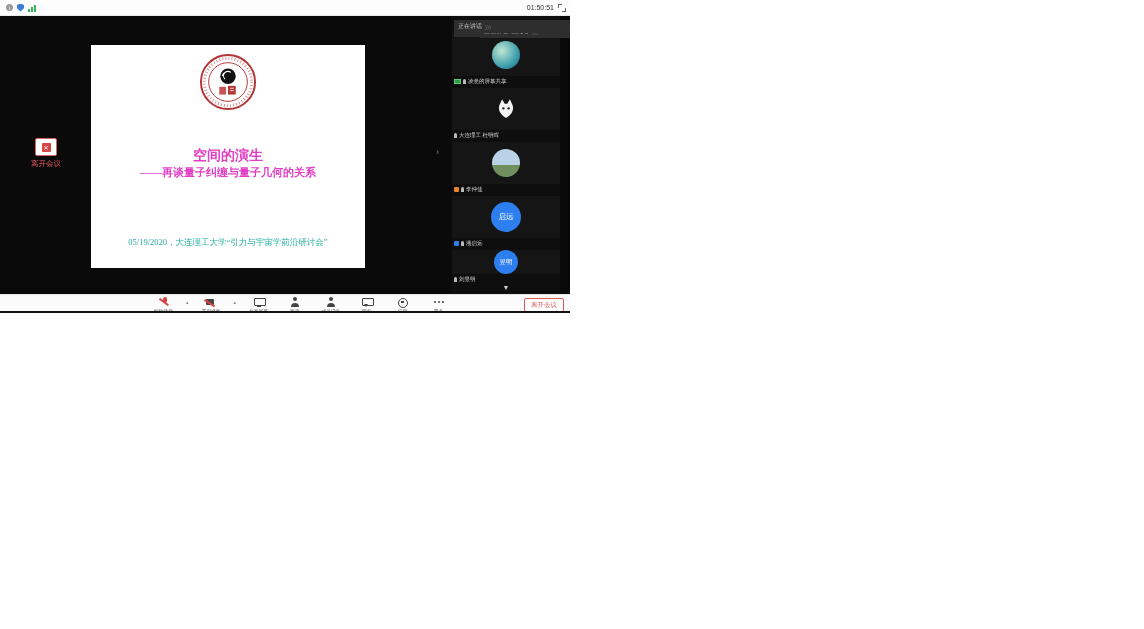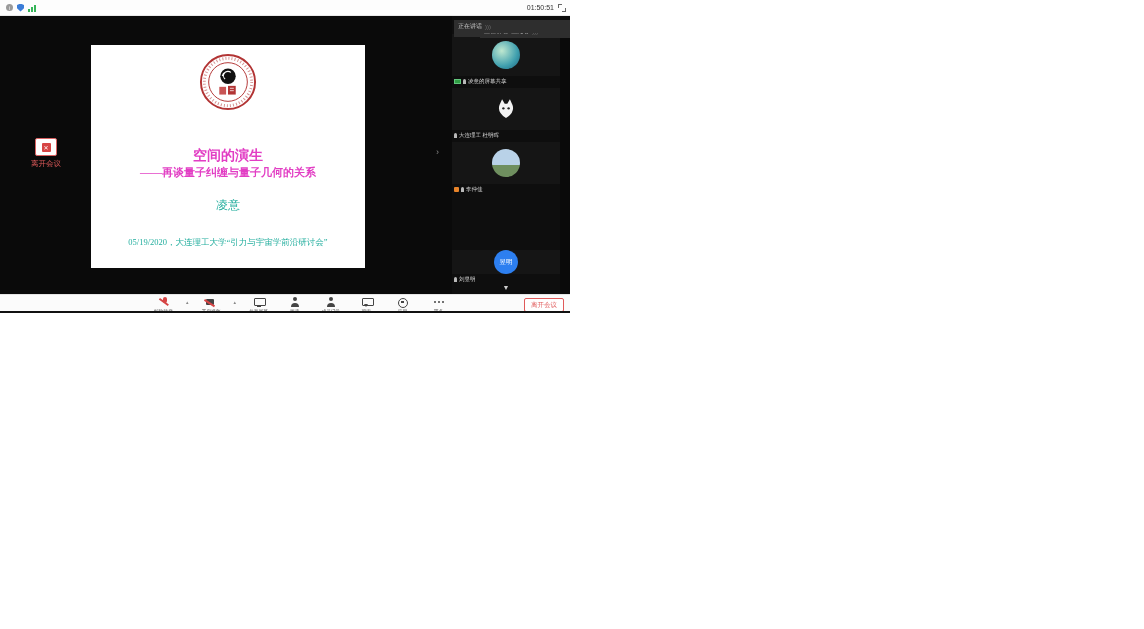--- a/index.html
+++ b/index.html
@@ -621,21 +621,20 @@
           <circle cx="30" cy="30" r="20" fill="#fff" stroke="#b23434" stroke-width="1"></circle>
           <circle cx="30" cy="24" r="8" fill="#111"></circle>
           <path d="M24,24 a6,6 0 0 1 9,-4 a4.5,4.5 0 0 0 -6,7" fill="none" stroke="#fff" stroke-width="1.1"></path>
           <rect x="30" y="34" width="8" height="9" fill="#b23434"></rect>
           <rect x="21" y="35" width="7" height="8" fill="#c85555"></rect>
           <line x1="32" y1="36.5" x2="36" y2="36.5" stroke="#fff" stroke-width=".8"></line>
           <line x1="32" y1="39" x2="36" y2="39" stroke="#fff" stroke-width=".8"></line>
         </svg>
         <div class="abs q4t1" style="left:0;top:102px;width:274px;font-size:14px">空间的演生</div>
         <div class="abs q4t1" style="left:0;top:120px;width:274px;font-size:11px">——再谈量子纠缠与量子几何的关系</div>
-        <div class="abs q4teal" style="left:0;top:152px;width:274px;font-size:12px">凌意</div>
         <div class="abs q4teal" style="left:0;top:192px;width:274px;font-size:8.5px">05/19/2020，大连理工大学“引力与宇宙学前沿研讨会”</div>
       </div>
 
       <div class="abs" style="left:26px;top:122px;width:40px;text-align:center">
         <div class="stopbox" style="width:20px;height:16px;margin:0 auto">
             <i>✕</i>
           </div>
         <div style="color:#e05a5a;font-size:7.5px;margin-top:3px">离开会议</div>
       </div>
       <span class="chev" style="left:436px;top:132px">›</span>
@@ -672,20 +671,30 @@
       <div class="tile" style="top:126px;height:52px">
         <div class="vid">
             <span class="av av-mount" style="width:28px;height:28px"></span>
           </div>
         <div class="lb">
             <span class="icp or"></span>
             <span class="icm"></span>
             <span>李仲佳</span>
           </div>
       </div>
+      <div class="tile" style="top:180px;height:52px">
+        <div class="vid">
+            <span class="av av-blue" style="width:30px;height:30px">启远</span>
+          </div>
+        <div class="lb">
+            <span class="icp"></span>
+            <span class="icm"></span>
+            <span>潘启远</span>
+          </div>
+      </div>
       <div class="tile" style="top:234px;height:34px">
         <div class="vid" style="bottom:10px">
             <span class="av av-blue" style="width:24px;height:24px;font-size:6.5px">昱明</span>
           </div>
         <div class="lb">
             <span class="icm"></span>
             <span>刘昱明</span>
           </div>
       </div>
       <div class="sb-more" style="left:0;top:268px;width:108px">▼</div>

